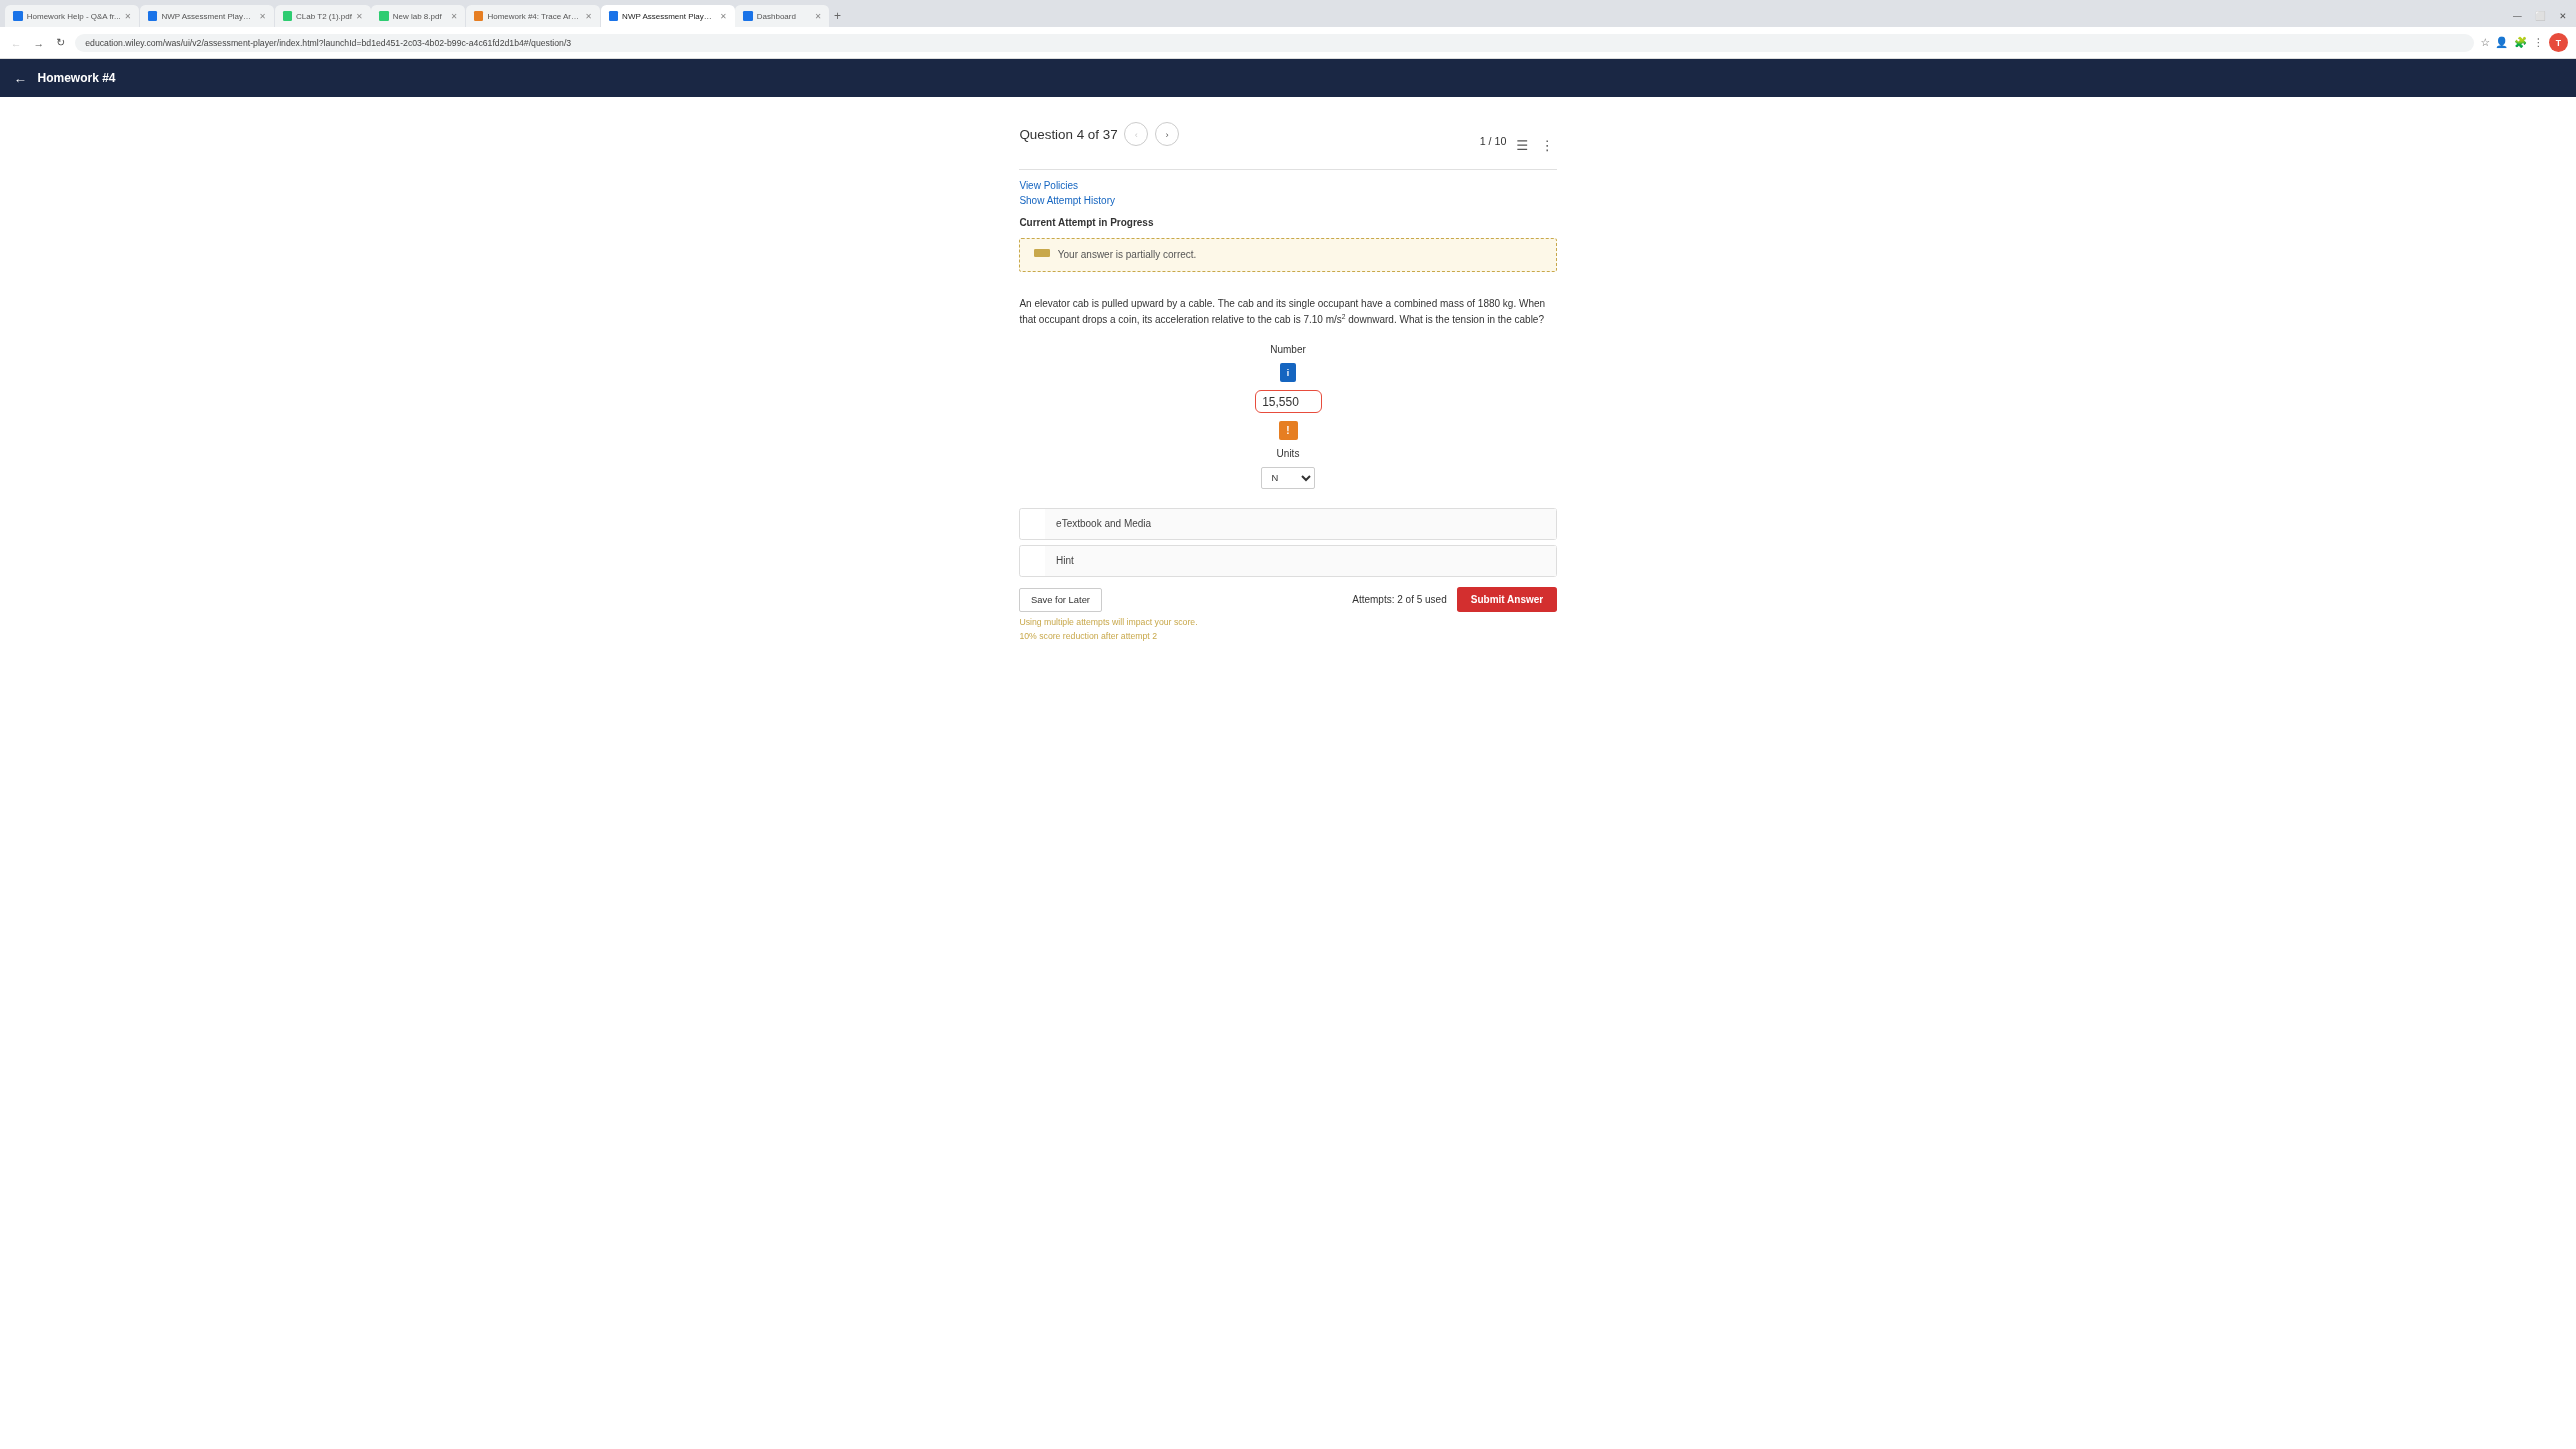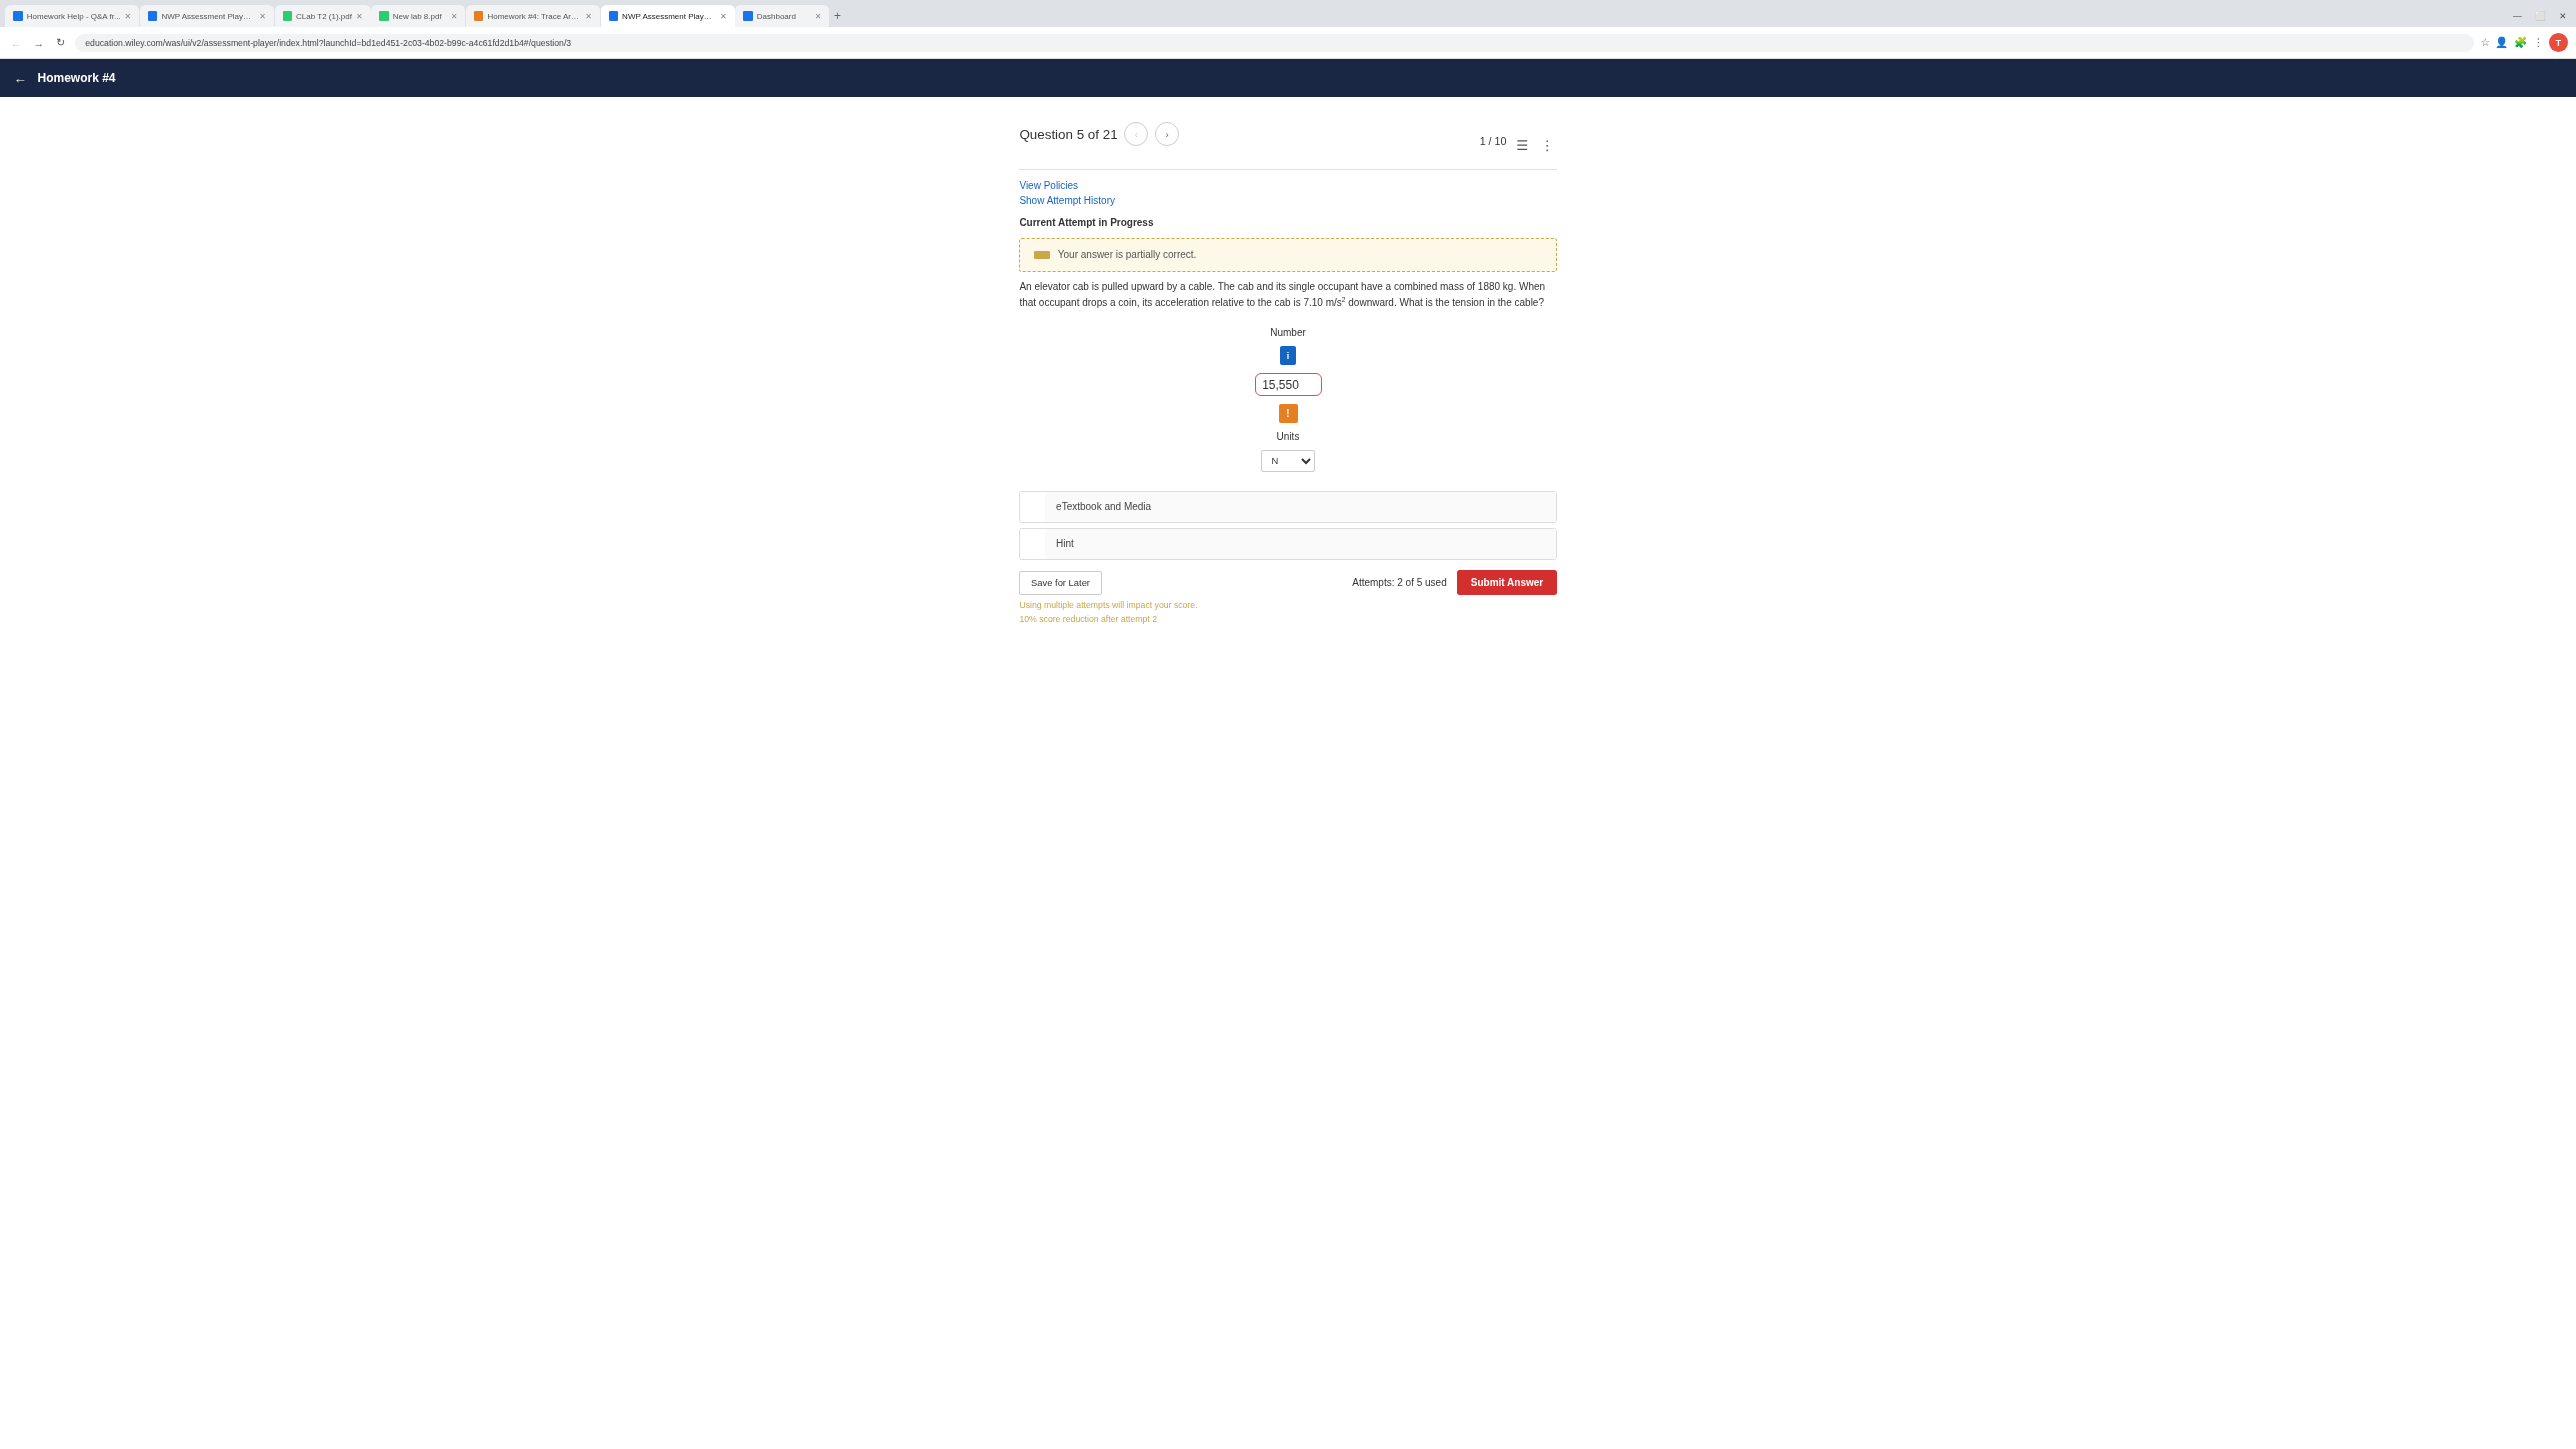--- a/index.html
+++ b/index.html
@@ -47,21 +47,21 @@
     .score-display { font-size: 10.7px; color: #333; }
     .icon-btn { background: none; border: none; cursor: pointer; color: #555; font-size: 13.4px; padding: 2.7px; }
 
     
     .link-blue { color: #1565c0; text-decoration: none; cursor: pointer; font-size: 10px; display: block; margin-bottom: 4px; }
 
     
     .current-attempt-label { font-size: 10px; font-weight: bold; color: #333; margin-bottom: 9.4px; }
 
     
-    .partial-correct-banner { border: 1.3px dashed #c8a84b; background: #fdf8e8; border-radius: 2.7px; padding: 10.7px 13.4px; display: flex; align-items: center; gap: 8px; margin-bottom: 7px; }
+    .partial-correct-banner { border: 1.3px dashed #c8a84b; background: #fdf8e8; border-radius: 2.7px; padding: 10.7px 13.4px; display: flex; gap: 8px; margin-bottom: 24px; }
     .partial-icon { width: 16px; height: 8px; background: #c8a84b; border-radius: 1.3px; flex-shrink: 0; }
     .partial-text { color: #555; font-size: 10px; }
 
     
     .question-text { font-size: 10px; line-height: 1.6; color: #333; margin-bottom: 16px; }
     sup { font-size: 6.7px; }
 
     
     .answer-row { display: flex; align-items: center; gap: 8px; margin-bottom: 19px; flex-direction: column; }
     .answer-label { font-size: 10px; color: #333; font-weight: 500; }
@@ -153,21 +153,21 @@
 <div class="app-header">
   <span class="back-icon">←</span>
   <span class="app-title">Homework #4</span>
 </div>
 
 <div class="main-content">
   <div class="content-wrapper">
 
     <div class="question-header">
       <div class="question-nav">
-        <span class="question-title">Question 5 of 21</span>
+        <span class="question-title">Question 4 of 37</span>
         <button class="nav-circle disabled">‹</button>
         <button class="nav-circle">›</button>
       </div>
       <div class="question-right">
         <span class="score-display">1 / 10</span>
         <button class="icon-btn">☰</button>
         <button class="icon-btn">⋮</button>
       </div>
     </div>
 

